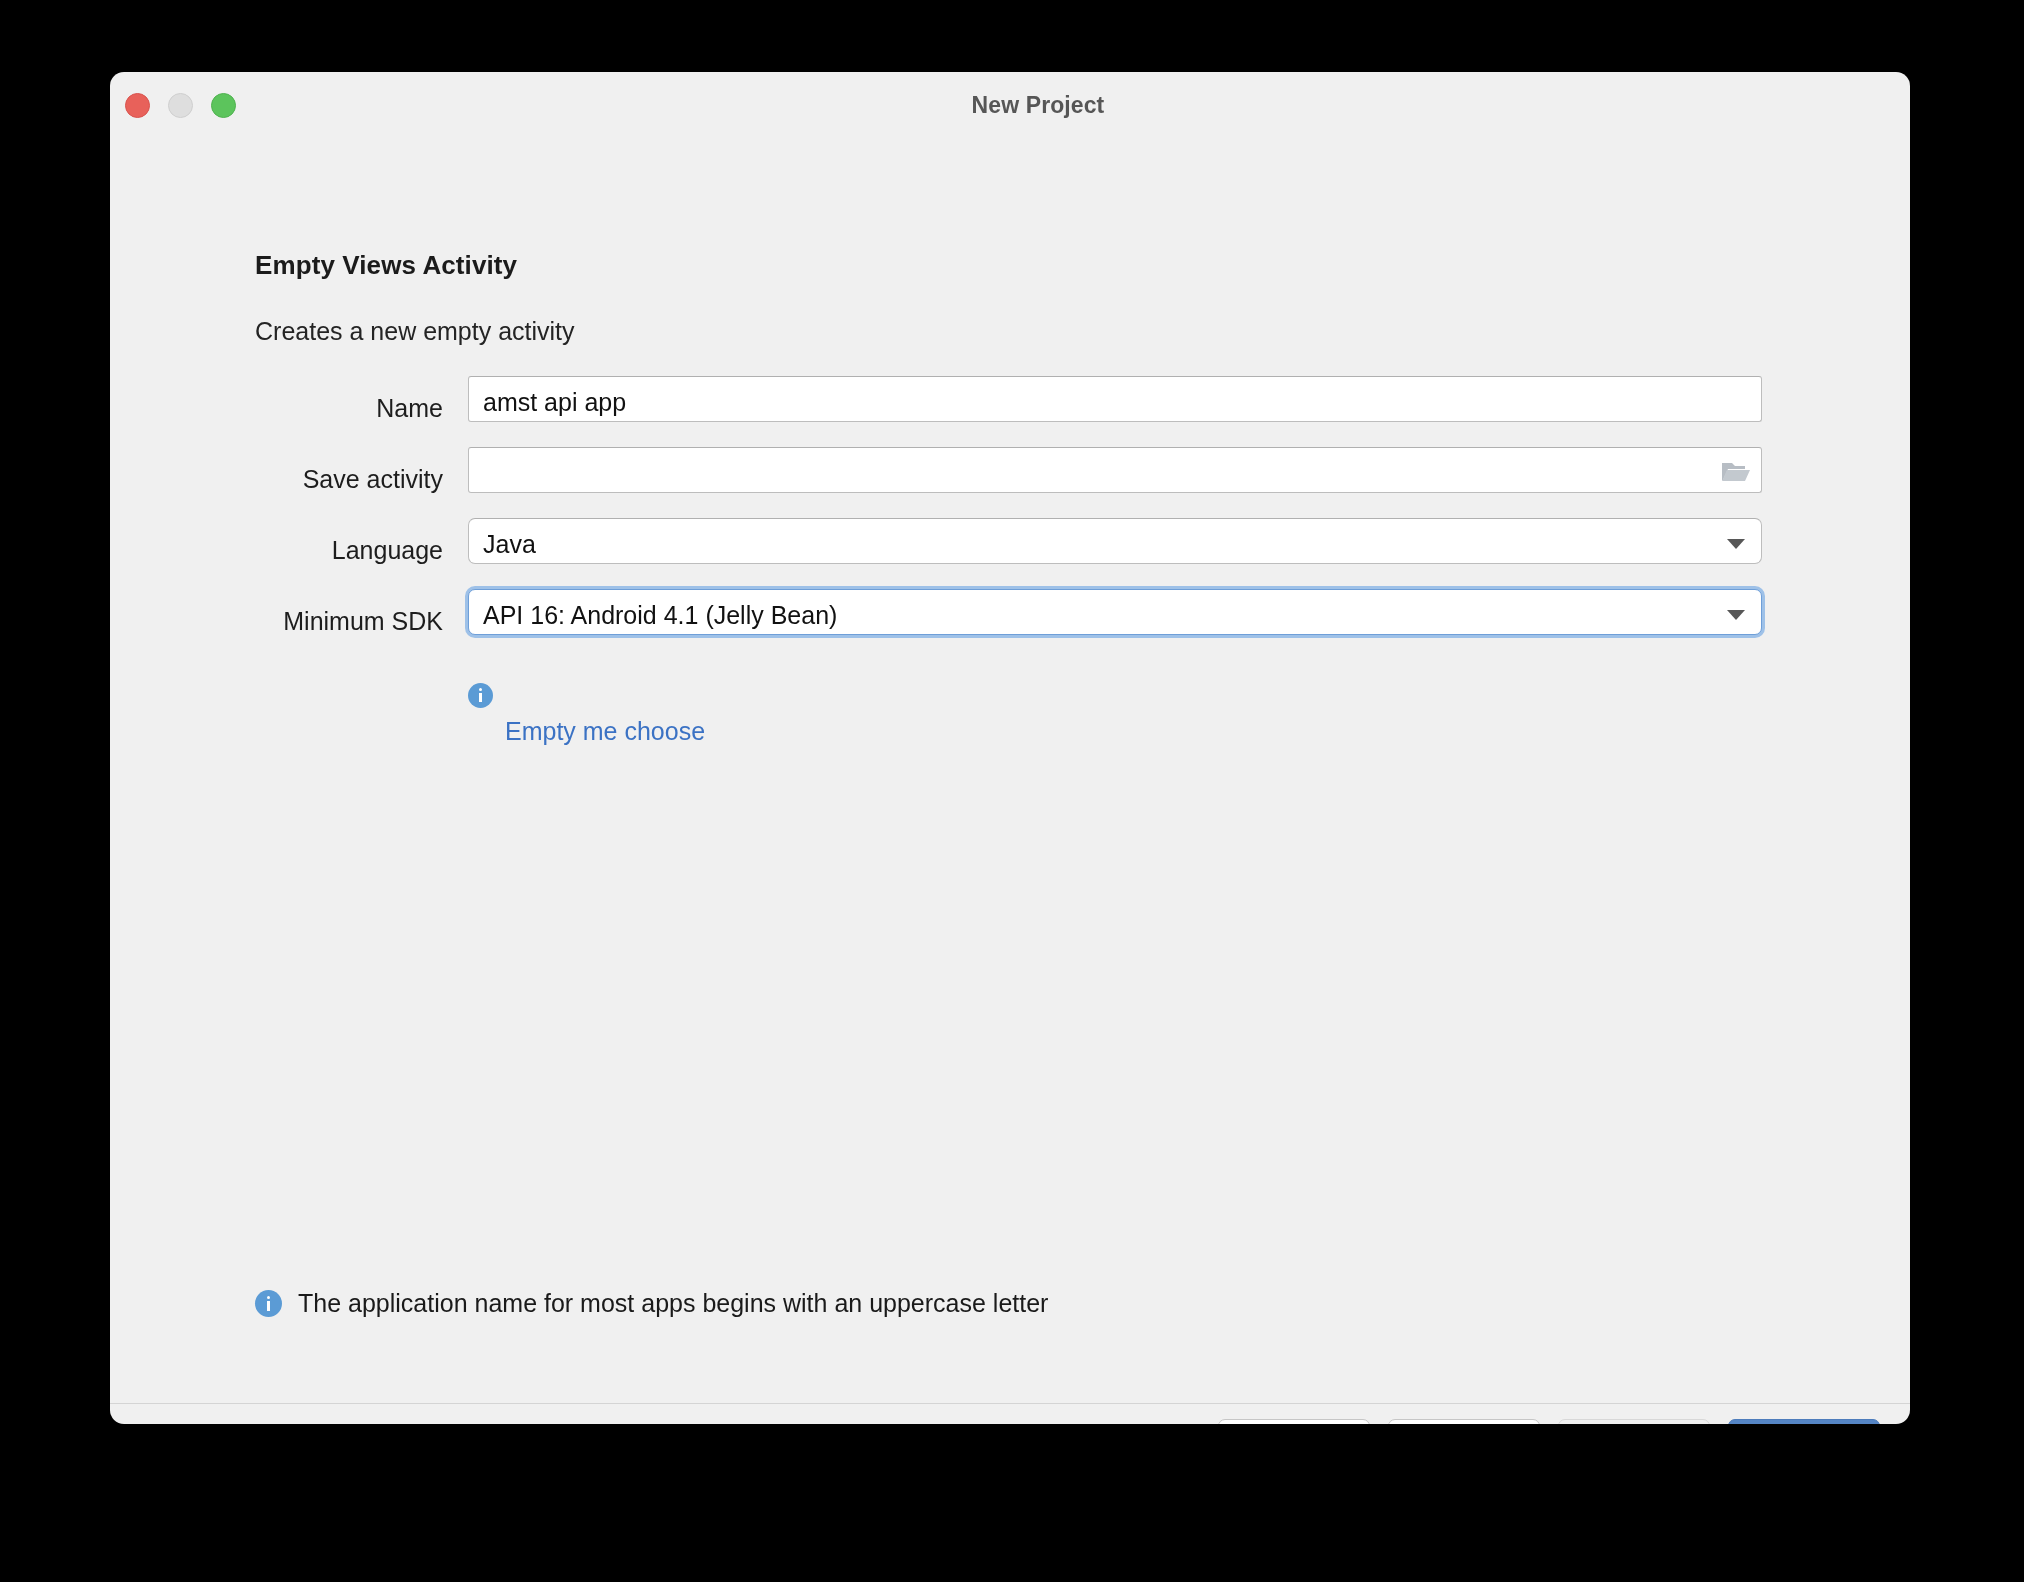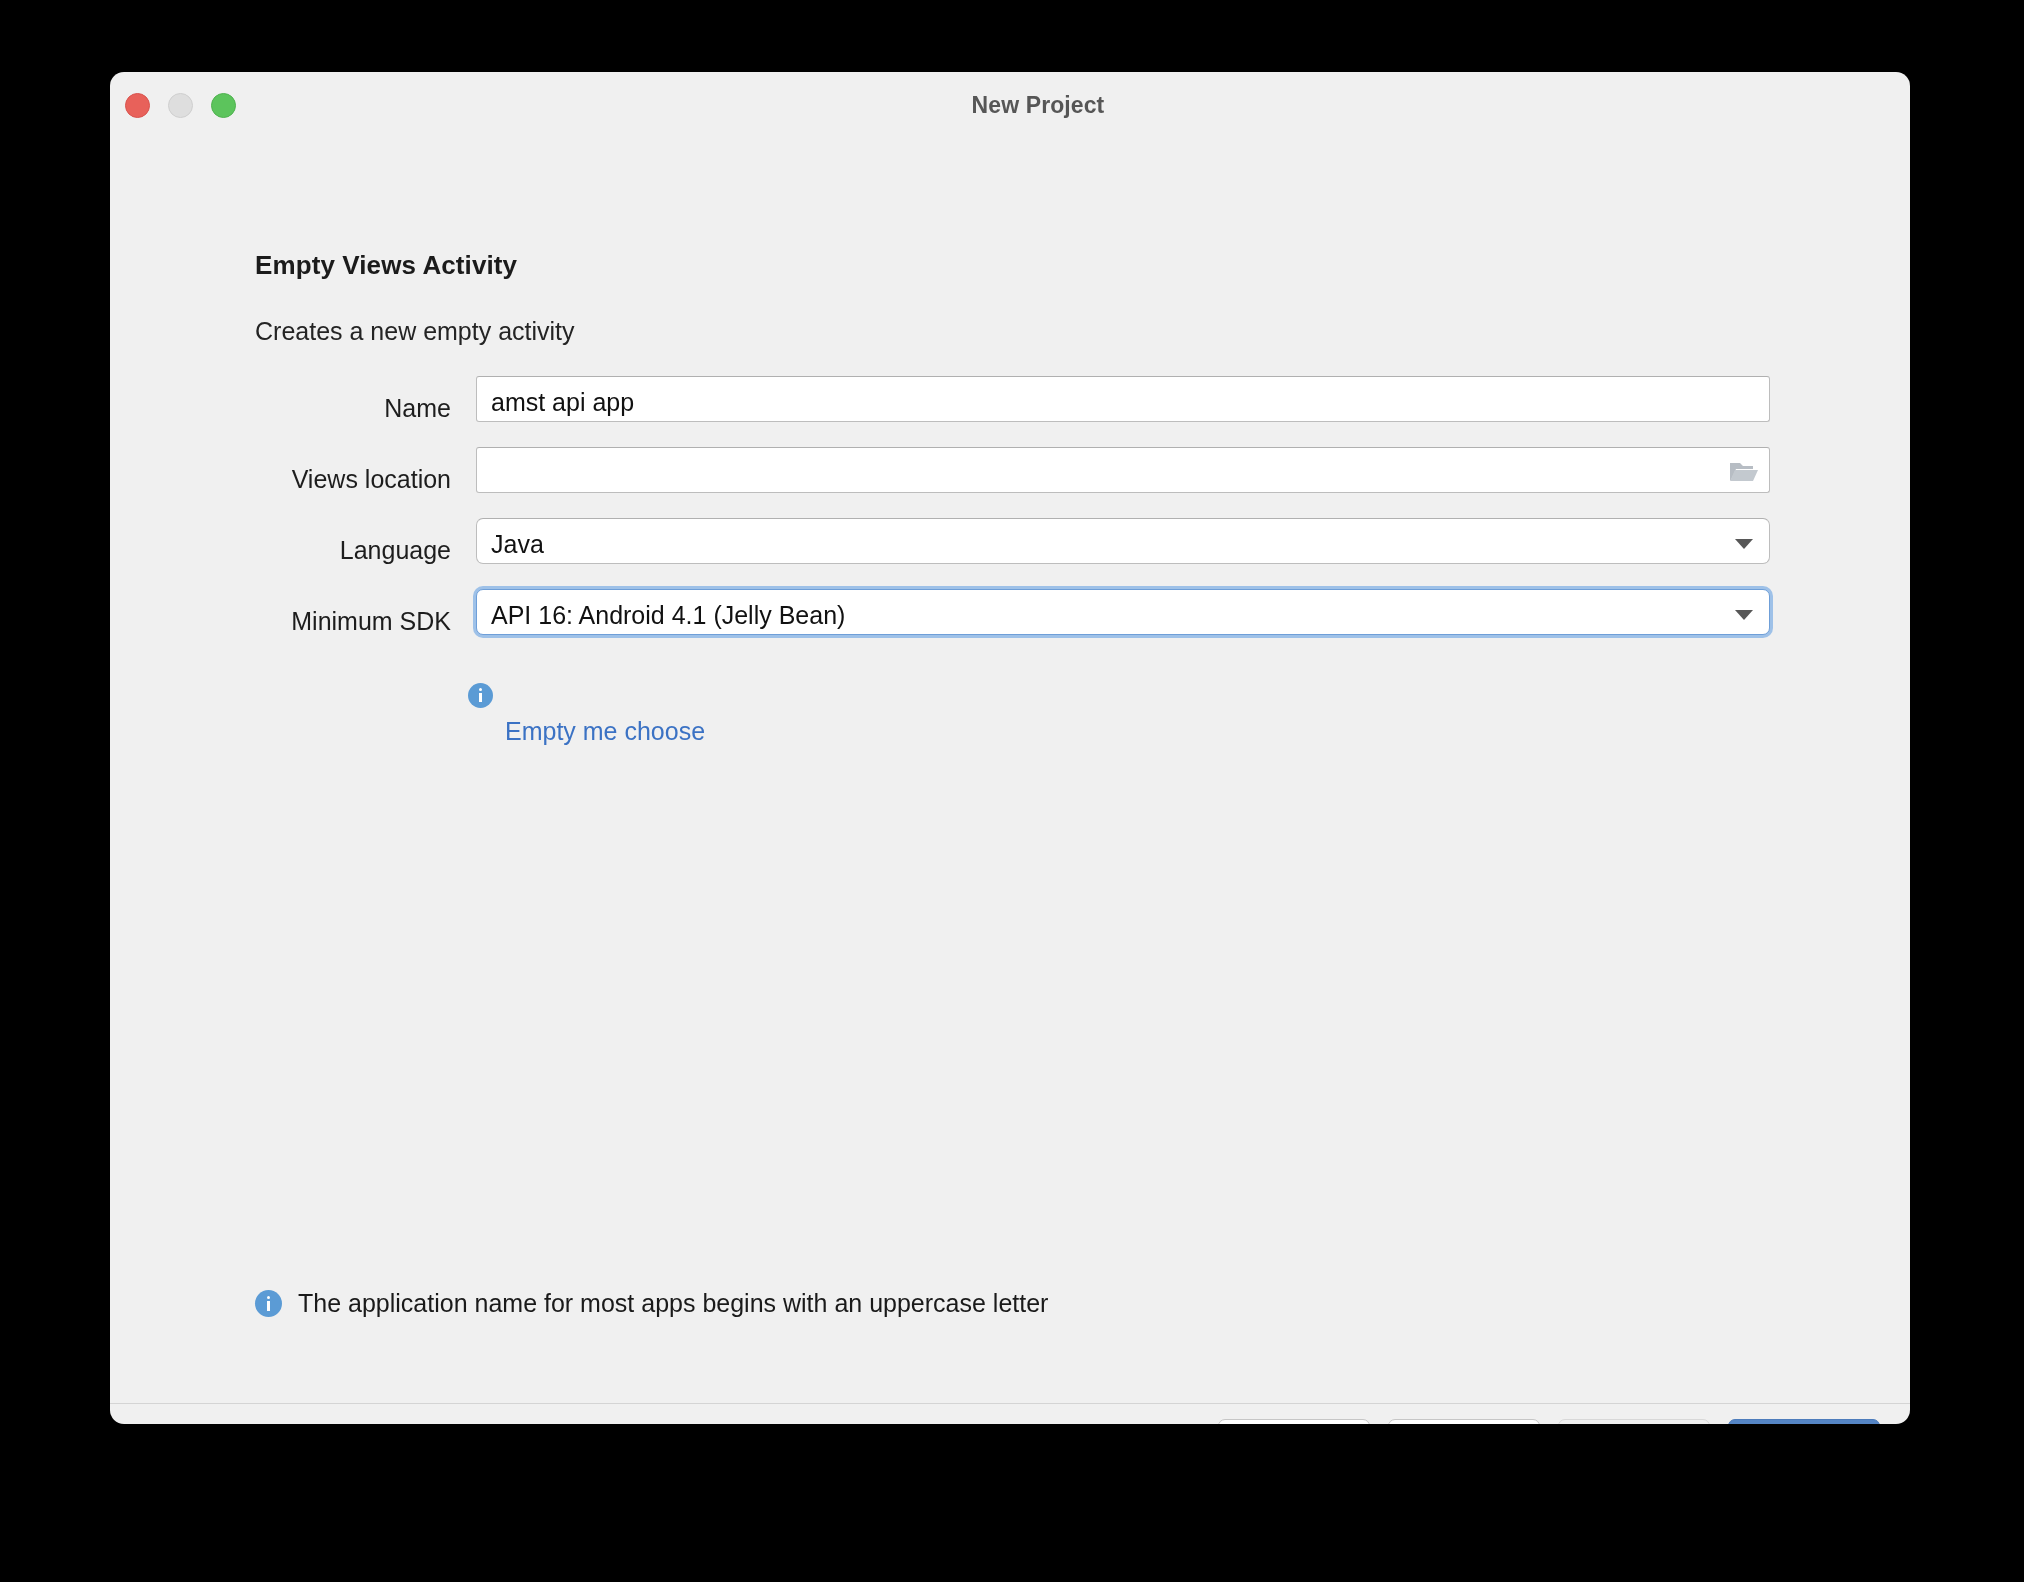--- a/index.html
+++ b/index.html
@@ -90,21 +90,20 @@
     font-size: 25px;
     color: #242424;
   }
 
   
   .form {
     position: absolute;
     left: 0;
     top: 242px;
     width: 100%;
-    padding-left: 8px;
   }
   .row {
     position: relative;
     height: 71px;
   }
   .row-label {
     position: absolute;
     right: 1467px;           
     top: 18px;
     font-size: 25px;
@@ -325,21 +324,21 @@
 
       <div class="row">
         <div class="row-label">Name</div>
         <div class="field">
           <div class="field-text">amst api app</div>
         </div>
       </div>
 
 
       <div class="row">
-        <div class="row-label">Views location</div>
+        <div class="row-label">Save activity</div>
         <div class="field">
           <div class="folder-btn">
             <svg width="30" height="24" viewBox="0 0 30 24">
               <path d="M1 3 h10 l3 3 h10 v3 H7 L2 20 H1 Z" fill="#b7bdc4"></path>
               <path d="M6 10 h23 l-5 11 H1 Z" fill="#c3c9cf"></path>
             </svg>
           </div>
         </div>
       </div>
 

